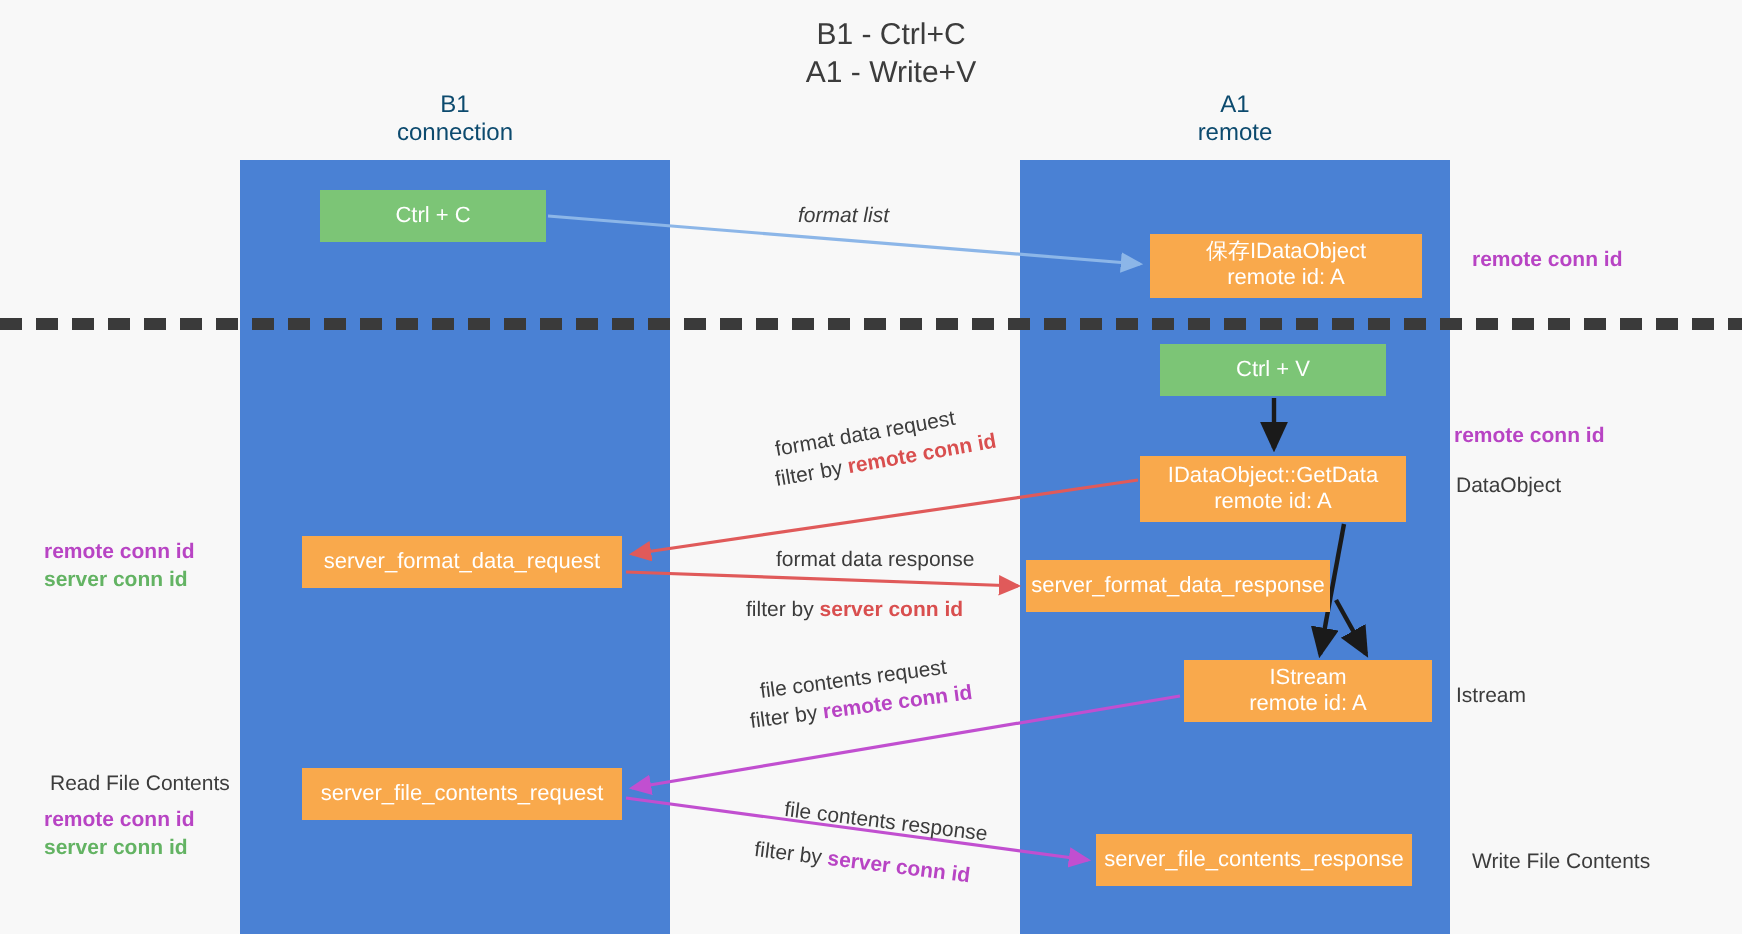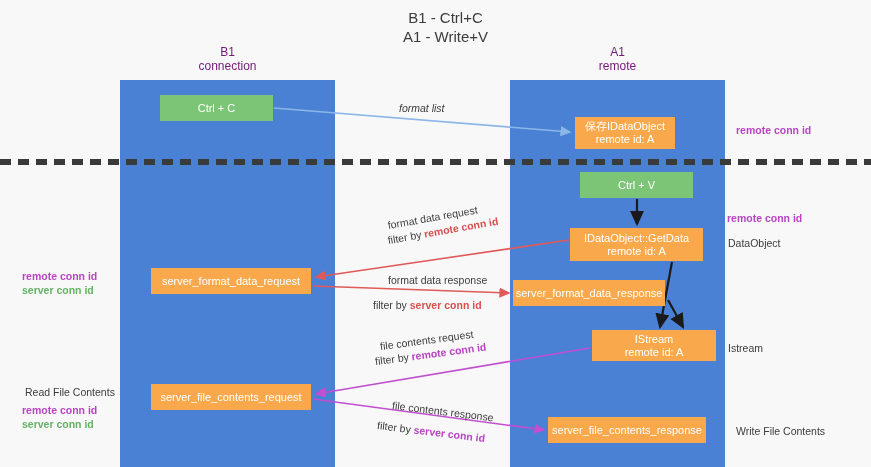--- a/index.html
+++ b/index.html
@@ -22,21 +22,21 @@
     background: #4a81d4;
   }
   #lane-b1 { left: 120px; top: 80px; width: 215px; height: 387px; }
   #lane-a1 { left: 510px; top: 80px; width: 215px; height: 387px; }
 
   
   .lane-header {
     position: absolute;
     text-align: center;
     font-size: 12px;
-    color: #701a75;
+    color: #0c4a6e;
     line-height: 14px;
   }
   #header-b1 { left: 120px; top: 45px; width: 215px; }
   #header-a1 { left: 510px; top: 45px; width: 215px; }
   .lane-header .l1 { display: block; }
   .lane-header .l2 { display: block; }
 
   
   #title {
     position: absolute;
@@ -60,21 +60,21 @@
     color: #ffffff;
     font-size: 11px;
     line-height: 13px;
     padding: 2px 4px;
   }
   .box .ln { display: block; white-space: nowrap; }
   .box-green { background: #7cc576; }
   .box-orange { background: #f9a94c; }
 
   #box-ctrlc        { left: 160px; top: 95px;  width: 113px; height: 26px; }
-  #box-saveido      { left: 575px; top: 117px; width: 100px; height: 32px; }
+  #box-saveido      { left: 575px; top: 117px; width: 136px; height: 32px; }
   #box-ctrlv        { left: 580px; top: 172px; width: 113px; height: 26px; }
   #box-getdata      { left: 570px; top: 228px; width: 133px; height: 33px; }
   #box-sfdreq       { left: 151px; top: 268px; width: 160px; height: 26px; }
   #box-sfdresp      { left: 513px; top: 280px; width: 152px; height: 26px; }
   #box-istream      { left: 592px; top: 330px; width: 124px; height: 31px; }
   #box-sfcreq       { left: 151px; top: 384px; width: 160px; height: 26px; }
   #box-sfcresp      { left: 548px; top: 417px; width: 158px; height: 26px; }
 
   
   #overlay {

